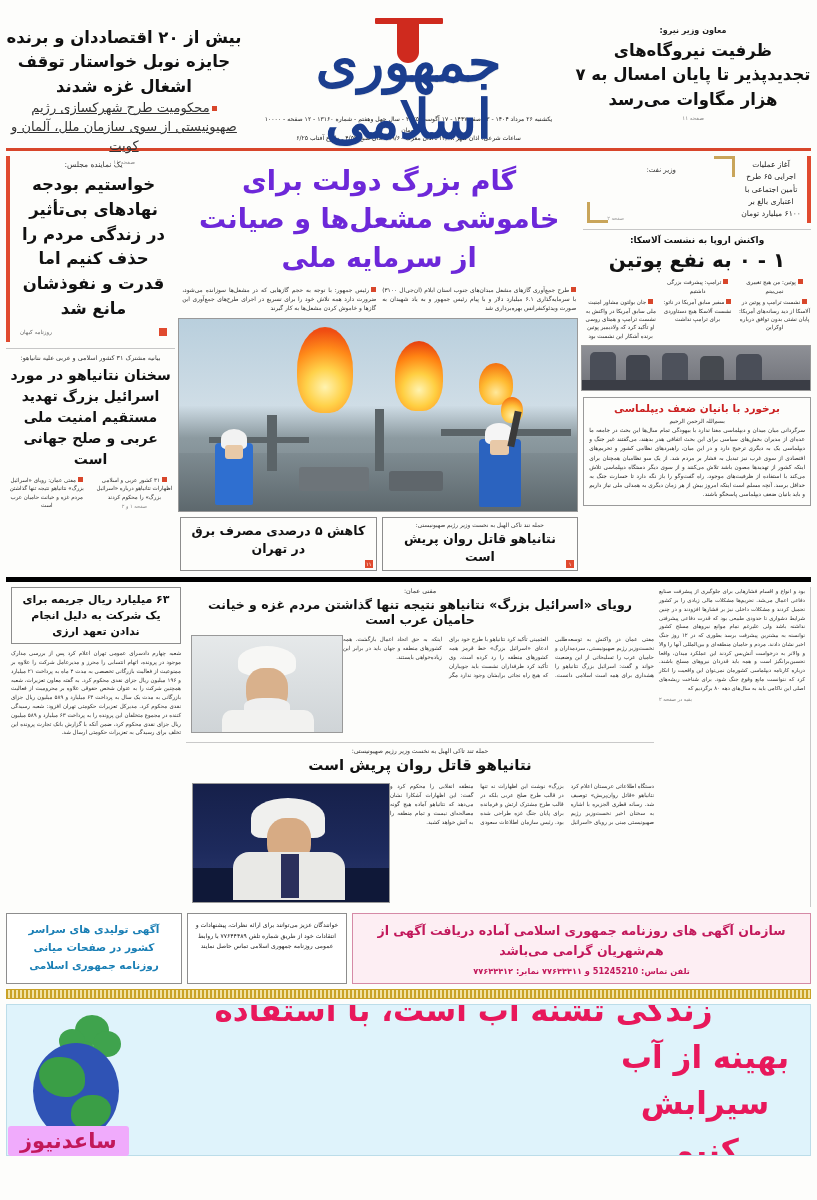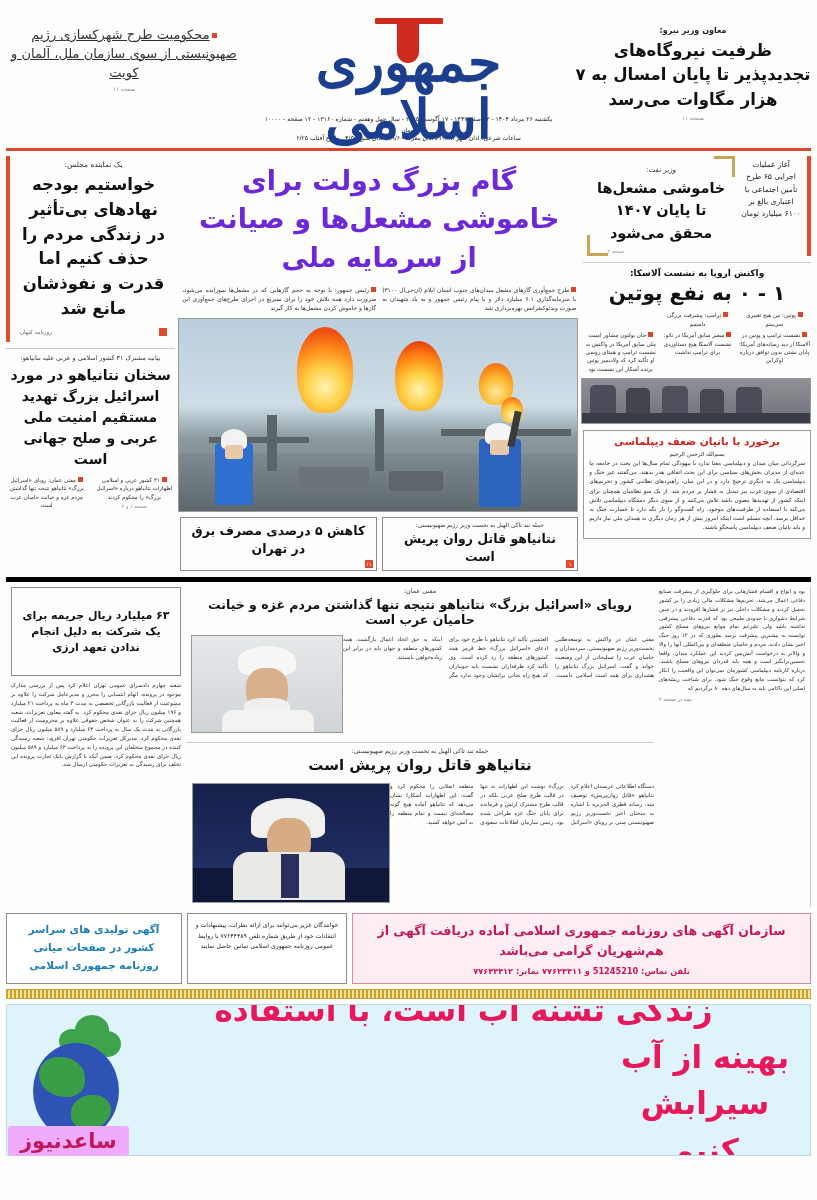--- a/index.html
+++ b/index.html
@@ -98,21 +98,21 @@
   .redhead{border:1px solid #9a9a9a;margin-top:6px;padding:4px 5px 6px;}
   .redhead h3{margin:0 0 4px;font-size:10.5px;font-weight:bold;color:#cc2222;text-align:center;}
   .redhead .body{font-size:5.7px;line-height:1.6;color:#2b2b2b;text-align:justify;}
   .bism{text-align:center;font-size:5.7px;margin-bottom:2px;color:#333;}
 
   
   .band2{display:flex;gap:5px;margin-top:6px;border-top:5px solid #000000;padding-top:5px;}
   .l2{width:170px;}
   .m2{width:468px;}
 
-  .boxhead{border:1px solid #8d8d8d;padding:20px 6px;text-align:center;}
+  .boxhead{border:1px solid #8d8d8d;padding:4px 6px;text-align:center;}
   .boxhead h3{margin:0;font-size:11px;font-weight:bold;line-height:1.42;color:#111;}
   .artbody{font-size:5.5px;line-height:1.6;color:#2b2b2b;text-align:justify;margin-top:4px;}
   .cols3{column-count:3;column-gap:7px;}
 
   .mufti-head{text-align:center;}
   .mufti-head .k{font-size:6.4px;color:#333;}
   .mufti-head h2{margin:2px 0 0;font-size:12.5px;font-weight:bold;color:#111;}
 
   .portrait{width:150px;height:96px;border:1px solid #999;float:left;margin:4px 0 3px 5px;background:linear-gradient(#dfe3e6,#c9ced2);position:relative;overflow:hidden;}
 
@@ -166,39 +166,39 @@
     <div class="mast-center">
       <div class="logo-wrap">
         <div class="logo-drop"></div>
         <div class="logo-text">جمهوری اسلامی</div>
       </div>
       <div class="dateline">یکشنبه ۲۶ مرداد ۱۴۰۴ - ۲۳ صفر ۱۴۴۷ - ۱۷ آگوست ۲۰۲۵ - سال چهل وهفتم - شماره ۱۳۱۶۰ - ۱۲ صفحه - ۱۰۰۰۰ تومان</div>
       <div class="dateline">ساعات شرعی: اذان ظهر ۱۳/۰۸ ـ اذان مغرب ۱۹/۶۰ ـ اذان صبح ۴/۵۳ ـ طلوع آفتاب ۶/۲۵</div>
     </div>
 
     <div class="mast-side">
+      <div class="mast-head">بیش از ۲۰ اقتصاددان و برنده جایزه نوبل خواستار توقف اشغال غزه شدند</div>
       <div class="mast-sub">
         <span class="sq"></span><span>محکومیت طرح شهرکسازی رژیم صهیونیستی از سوی سازمان ملل، آلمان و کویت</span>
       </div>
       <div class="mast-pagenum">صفحه ۱۱</div>
     </div>
   </div>
 
   <div class="rule-red"></div>
 
   <div class="band" style="margin-top:5px;">
 
     <div class="col rightcol">
 
       <div class="rbox">
         <div class="rbox-bar"></div>
         <div class="rbox-text">آغاز عملیات اجرایی ۶۵ طرح تأمین اجتماعی با اعتباری بالغ بر ۶۱۰۰ میلیارد تومان</div>
         <div class="framebox" style="flex:0 0 132px;">
           <div class="fb-k">وزیر نفت:</div>
-          <div class="fb-h">خاموشی مشعل‌ها تا پایان ۱۴۰۷ محقق می‌شود</div>
           <div class="fb-num">صفحه ۲</div>
         </div>
       </div>
 
       <div class="putin">
         <div class="k">واکنش اروپا به نشست آلاسکا:</div>
         <h2>۱ - ۰ به نفع پوتین</h2>
         <div class="bullets">
           <div><span class="redmark"></span><span>پوتین: من هیچ تغییری نمی‌بینم</span></div>
           <div><span class="redmark"></span><span>ترامپ: پیشرفت بزرگی داشتیم</span></div>

